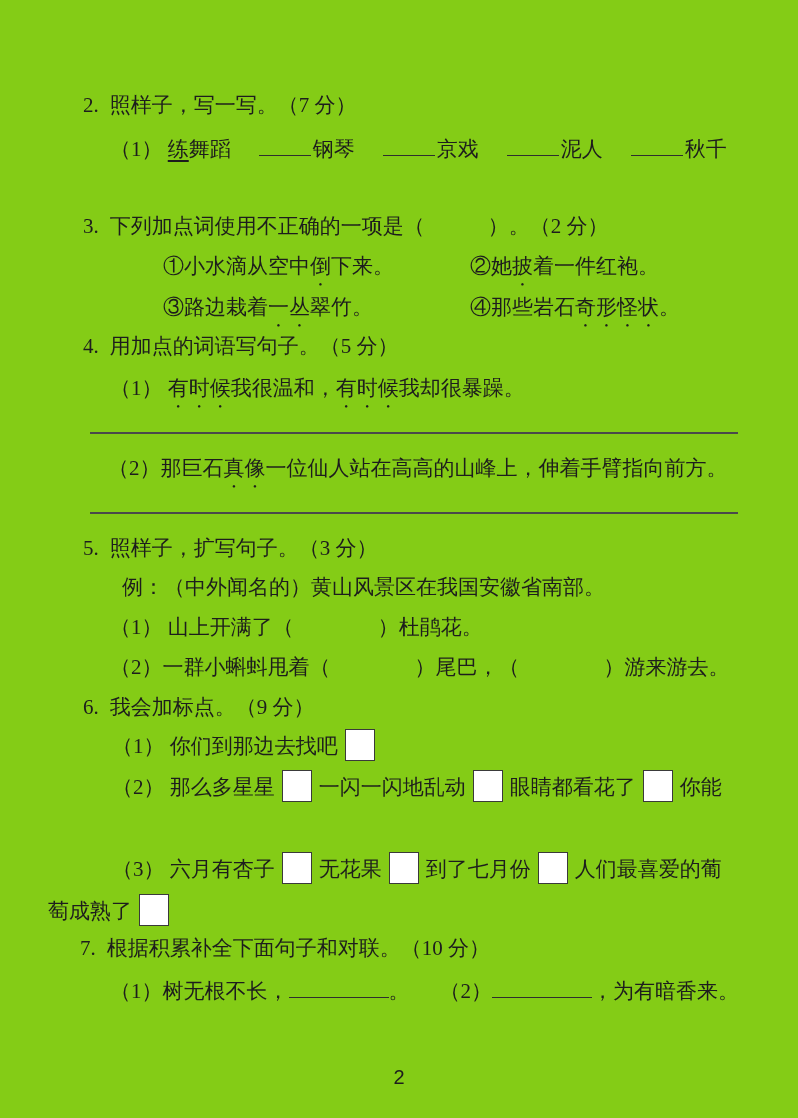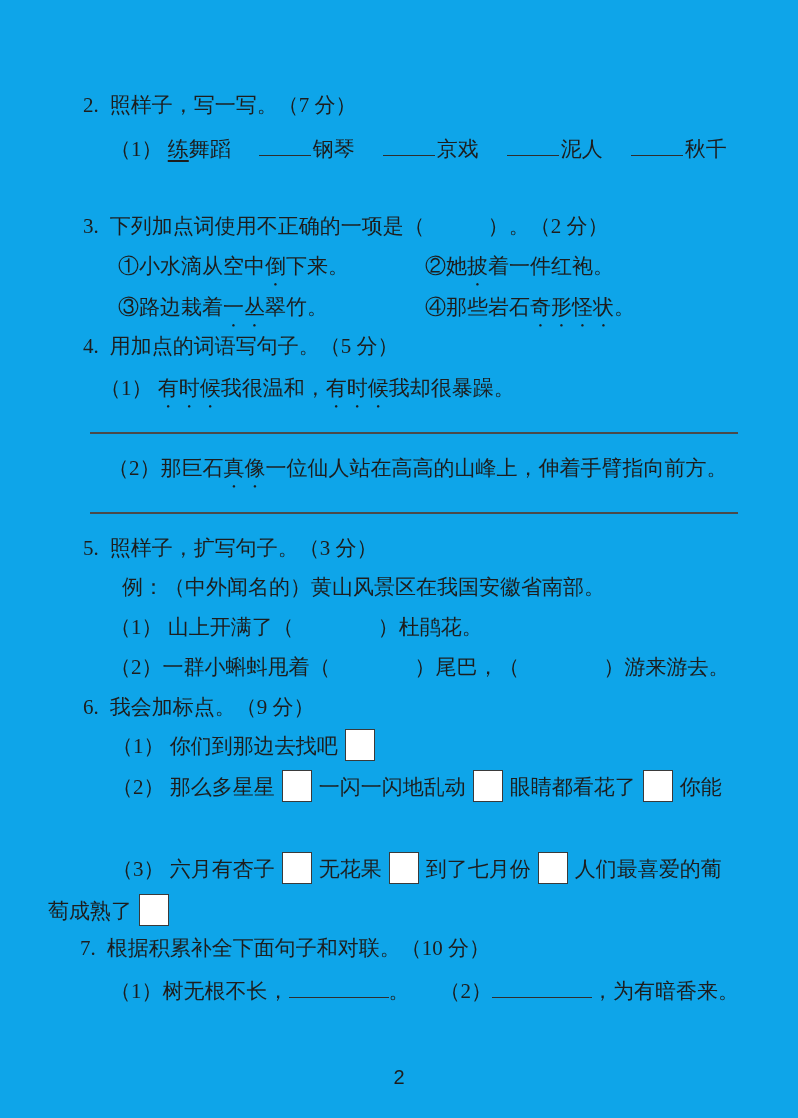--- a/index.html
+++ b/index.html
@@ -5,21 +5,21 @@
   html, body { margin: 0; padding: 0; }
   body {
     width: 798px; height: 1118px;
     background: #ffffff;
     font-family: "Liberation Serif", serif;
     color: #1d1d1d;
   }
   .page {
     position: relative;
     width: 798px; height: 1118px;
-    background: #0ea5e9;
+    background: #84cc16;
     overflow: hidden;
   }
   .line {
     position: absolute;
     font-size: 21px;
     line-height: 28px;
     white-space: pre;
   }
   .qtitle { margin-left: 11px; }
   
@@ -61,21 +61,21 @@
     vertical-align: -8px;
     background: #fff;
   }
   
   .hline {
     position: absolute;
     height: 2px;
     background: #4a4a4a;
   }
   
-  .sent { display: inline-block; width: 307px; }
+  .sent { display: inline-block; width: 307px; margin-left: 45px; }
   .q7gap { margin-left: 30px; }
   .pagenum {
     position: absolute;
     top: 1066px; left: 0; width: 100%;
     text-align: center;
     font-family: "Liberation Sans", sans-serif;
     font-size: 20px;
     color: #1d1d1d;
   }
 </style>
@@ -90,21 +90,21 @@
 
 
   <div class="line" style="left:83px; top:212px"><span>3.</span><span class="qtitle">下列加点词使用不正确的一项是（　　　）。（2 分）</span></div>
 
   <div class="line" style="left:118px; top:252px"><span class="sent"><span>①小水滴从空中</span><span class="dotted">倒</span><span>下来。</span></span><span><span>②她</span><span class="dotted">披</span><span>着一件红袍。</span></span></div>
 
   <div class="line" style="left:118px; top:293px"><span class="sent"><span>③路边栽着</span><span class="dotted">一丛</span><span>翠竹。</span></span><span><span>④那些岩石</span><span class="dotted">奇形怪状</span><span>。</span></span></div>
 
   <div class="line" style="left:83px; top:332px"><span>4.</span><span class="qtitle">用加点的词语写句子。（5 分）</span></div>
 
-  <div class="line" style="left:100px; top:374px"><span>（1） </span><span class="dotted">有时候</span><span>我很温和，</span><span class="dotted">有时候</span><span>我却很暴躁。</span></div>
+  <div class="line" style="left:110px; top:374px"><span>（1） </span><span class="dotted">有时候</span><span>我很温和，</span><span class="dotted">有时候</span><span>我却很暴躁。</span></div>
 
   <div class="hline" style="left:90px; top:432px; width:648px"></div>
 
   <div class="line" style="left:108px; top:454px"><span>（2）那巨石</span><span class="dotted">真像</span><span>一位仙人站在高高的山峰上，伸着手臂指向前方。</span></div>
 
   <div class="hline" style="left:90px; top:512px; width:648px"></div>
 
   <div class="line" style="left:83px; top:534px"><span>5.</span><span class="qtitle">照样子，扩写句子。（3 分）</span></div>
 
   <div class="line" style="left:122px; top:573px">例：（中外闻名的）黄山风景区在我国安徽省南部。</div>

